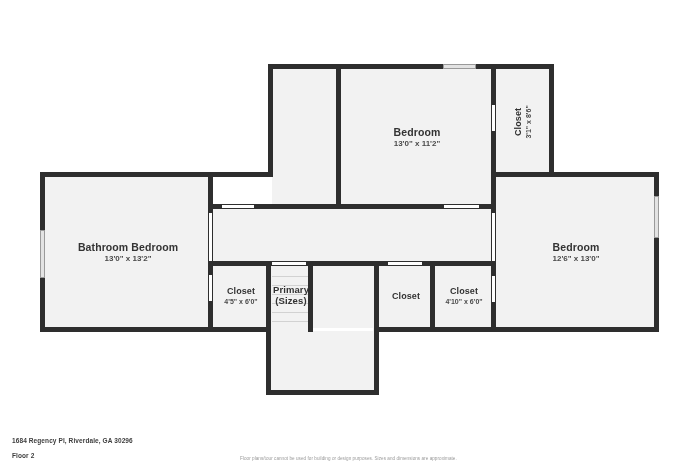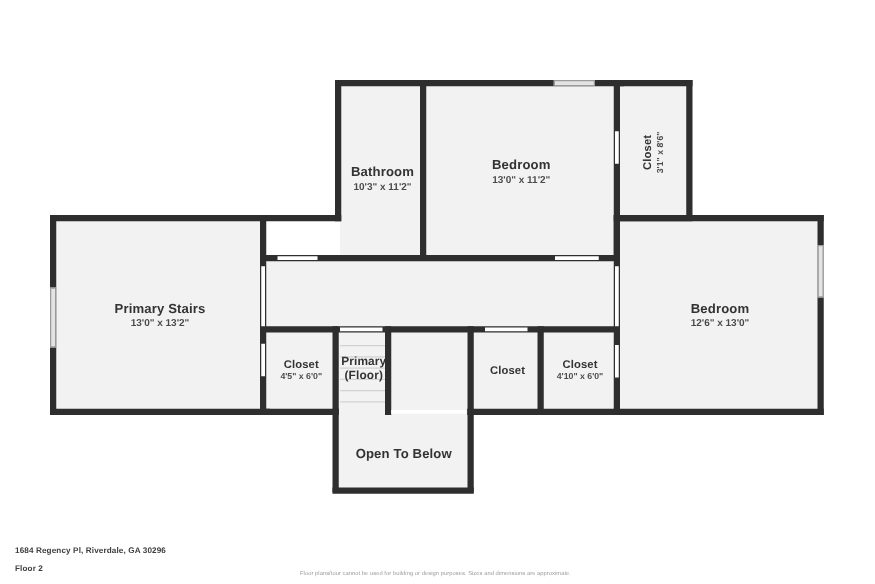--- a/index.html
+++ b/index.html
@@ -208,68 +208,61 @@
   <div class="opening" style="left:209px; top:275px; width:3px; height:26px;"></div>
   <div class="opening" style="left:272px; top:262px; width:34px; height:3px;"></div>
   <div class="opening" style="left:388px; top:262px; width:34px; height:3px;"></div>
   <div class="opening" style="left:492px; top:276px; width:3px; height:26px;"></div>
   <div class="opening" style="left:313px; top:328px; width:60px; height:3px;"></div>
 
   <div class="window" style="left:40px;  top:230px; width:5px;  height:48px;"></div>
   <div class="window" style="left:654px; top:196px; width:5px;  height:42px;"></div>
   <div class="window" style="left:443px; top:64px;  width:33px; height:5px;"></div>
 
-  <div class="label" style="left:252px; top:132px; width:108px;">
-    <span class="name">Bathroom</span>
-    <span class="dim">10'3" x 11'2"</span>
-  </div>
 
   <div class="label" style="left:363px; top:126px; width:108px;">
     <span class="name">Bedroom</span>
     <span class="dim">13'0" x 11'2"</span>
   </div>
 
   <div class="label rot small" style="left:478px; top:112px; width:90px;">
     <span class="name">Closet</span>
     <span class="dim">3'1" x 8'6"</span>
   </div>
 
   <div class="label" style="left:74px; top:241px; width:108px;">
-    <span class="name">Primary Stairs</span>
+    <span class="name">Bathroom Bedroom</span>
     <span class="dim">13'0" x 13'2"</span>
   </div>
 
   <div class="label" style="left:522px; top:241px; width:108px;">
     <span class="name">Bedroom</span>
     <span class="dim">12'6" x 13'0"</span>
   </div>
 
   <div class="label small" style="left:196px; top:286px; width:90px;">
     <span class="name">Closet</span>
     <span class="dim">4'5" x 6'0"</span>
   </div>
 
   <div class="label two-line" style="left:246px; top:284px; width:90px;">
     <span class="name">Primary</span>
-    <span class="name">(Floor)</span>
+    <span class="name">(Sizes)</span>
   </div>
 
   <div class="label small" style="left:361px; top:291px; width:90px;">
     <span class="name">Closet</span>
     <span class="dim"></span>
   </div>
 
   <div class="label small" style="left:419px; top:286px; width:90px;">
     <span class="name">Closet</span>
     <span class="dim">4'10" x 6'0"</span>
   </div>
 
-  <div class="label" style="left:269px; top:357px; width:108px;">
-    <span class="name">Open To Below</span>
-  </div>
 
 </div>
 
 <div id="footer">
   <div id="addr-line">1684 Regency Pl, Riverdale, GA 30296</div>
   <div id="floor-line">Floor 2</div>
   <div id="disclaimer">Floor plans/tour cannot be used for building or design purposes. Sizes and dimensions are approximate.</div>
 </div>
 
 </body></html>

